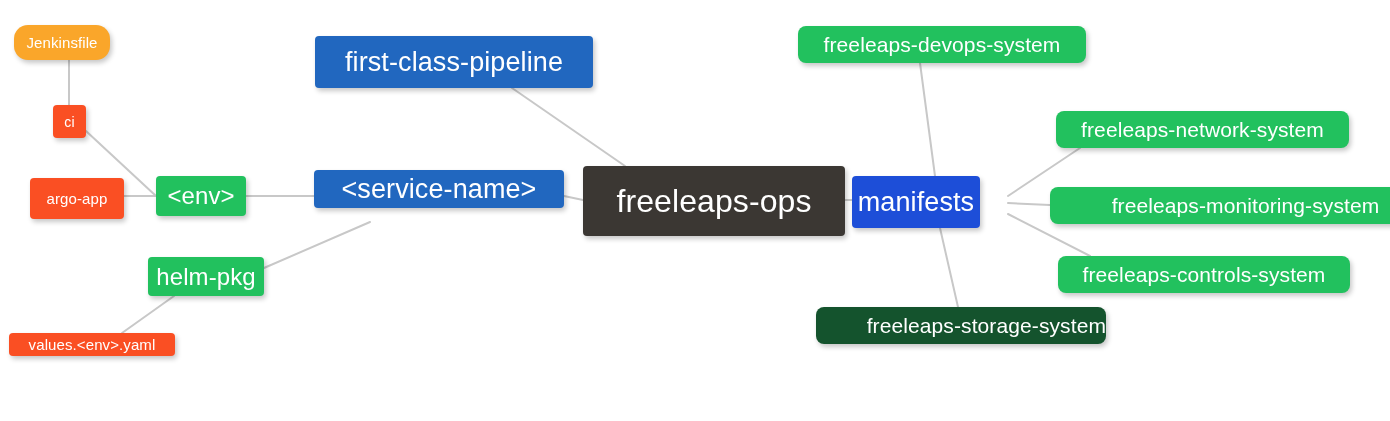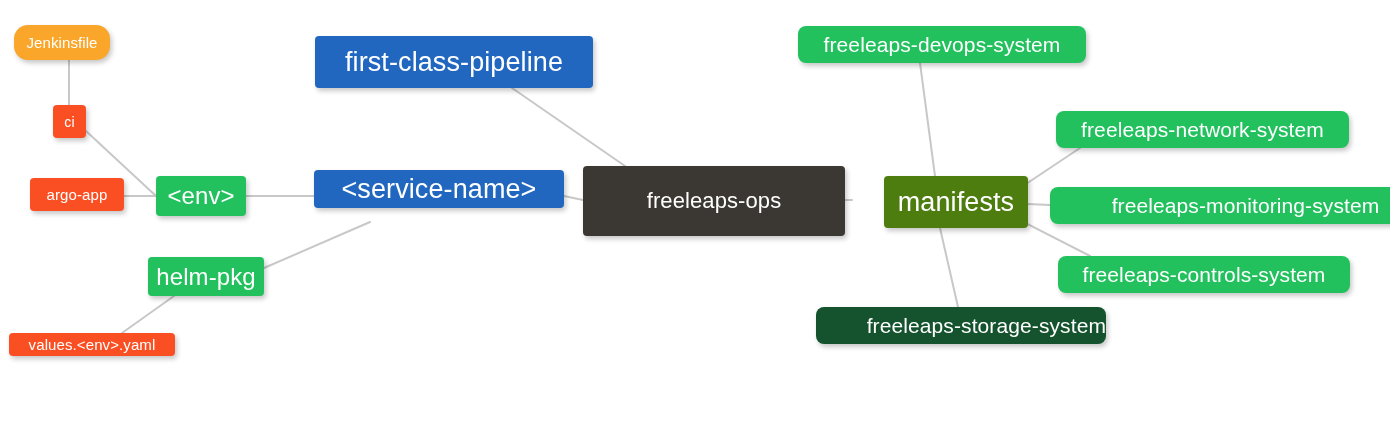--- a/index.html
+++ b/index.html
@@ -39,21 +39,21 @@
     line-height: 1;
     box-shadow: 2px 3px 5px rgba(0,0,0,0.22);
     user-select: none;
     letter-spacing: 0.1px;
   }
   .node-label {
     display: block;
     white-space: nowrap;
   }
   
-  .tier-root   { font-size: 22px; }
+  .tier-root   { font-size: 32px; }
   .tier-major  { font-size: 27px; }
   .tier-mid    { font-size: 24px; align-items: center; }
   .tier-sub    { font-size: 21px; border-radius: 8px; }
   .tier-tiny   { font-size: 15px; }
   .tier-micro  { font-size: 14px; }
 </style>
 </head>
 <body>
 
 <div id="mindmap-canvas">
@@ -75,42 +75,42 @@
       <line x1="940" y1="228" x2="958" y2="307" stroke="#c8c8c8" stroke-width="2" stroke-linecap="round"></line>
     </svg>
 
   <div id="node-layer">
       <div class="node tier-tiny" style="left: 14px; top: 25px; width: 96px; height: 35px; background: rgb(250, 166, 42); border-radius: 14px;">
         <span class="node-label">Jenkinsfile</span>
       </div>
       <div class="node tier-micro" style="left: 53px; top: 105px; width: 33px; height: 33px; background: rgb(250, 79, 35);">
         <span class="node-label">ci</span>
       </div>
-      <div class="node tier-tiny" style="left: 30px; top: 178px; width: 94px; height: 33px; background: rgb(250, 79, 35);">
+      <div class="node tier-tiny" style="left: 30px; top: 178px; width: 94px; height: 41px; background: rgb(250, 79, 35);">
         <span class="node-label">argo-app</span>
       </div>
       <div class="node tier-mid" style="left: 156px; top: 176px; width: 90px; height: 40px; background: rgb(34, 193, 94);">
         <span class="node-label">&lt;env&gt;</span>
       </div>
       <div class="node tier-major" style="left: 314px; top: 170px; width: 250px; height: 38px; background: rgb(33, 103, 191);">
         <span class="node-label">&lt;service-name&gt;</span>
       </div>
       <div class="node tier-major" style="left: 315px; top: 36px; width: 278px; height: 52px; background: rgb(33, 103, 191); text-align: right;">
         <span class="node-label">first-class-pipeline</span>
       </div>
       <div class="node tier-mid" style="left: 148px; top: 257px; width: 116px; height: 39px; background: rgb(34, 193, 94);">
         <span class="node-label">helm-pkg</span>
       </div>
       <div class="node tier-tiny" style="left: 9px; top: 333px; width: 166px; height: 23px; background: rgb(250, 79, 35);">
         <span class="node-label">values.&lt;env&gt;.yaml</span>
       </div>
       <div class="node tier-root" style="left: 583px; top: 166px; width: 262px; height: 70px; background: rgb(59, 55, 51);">
         <span class="node-label">freeleaps-ops</span>
       </div>
-      <div class="node tier-major" style="left: 884px; top: 176px; width: 144px; height: 52px; background: #4d7c0f;">
+      <div class="node tier-major" style="left: 852px; top: 176px; width: 128px; height: 52px; background: #1d4ed8;">
         <span class="node-label">manifests</span>
       </div>
       <div class="node tier-sub" style="left: 798px; top: 26px; width: 288px; height: 37px; background: rgb(34, 193, 94);">
         <span class="node-label">freeleaps-devops-system</span>
       </div>
       <div class="node tier-sub" style="left: 1056px; top: 111px; width: 293px; height: 37px; background: rgb(34, 193, 94);">
         <span class="node-label">freeleaps-network-system</span>
       </div>
       <div class="node tier-sub" style="left: 1050px; top: 187px; width: 391px; height: 37px; background: rgb(34, 193, 94);">
         <span class="node-label">freeleaps-monitoring-system</span>

